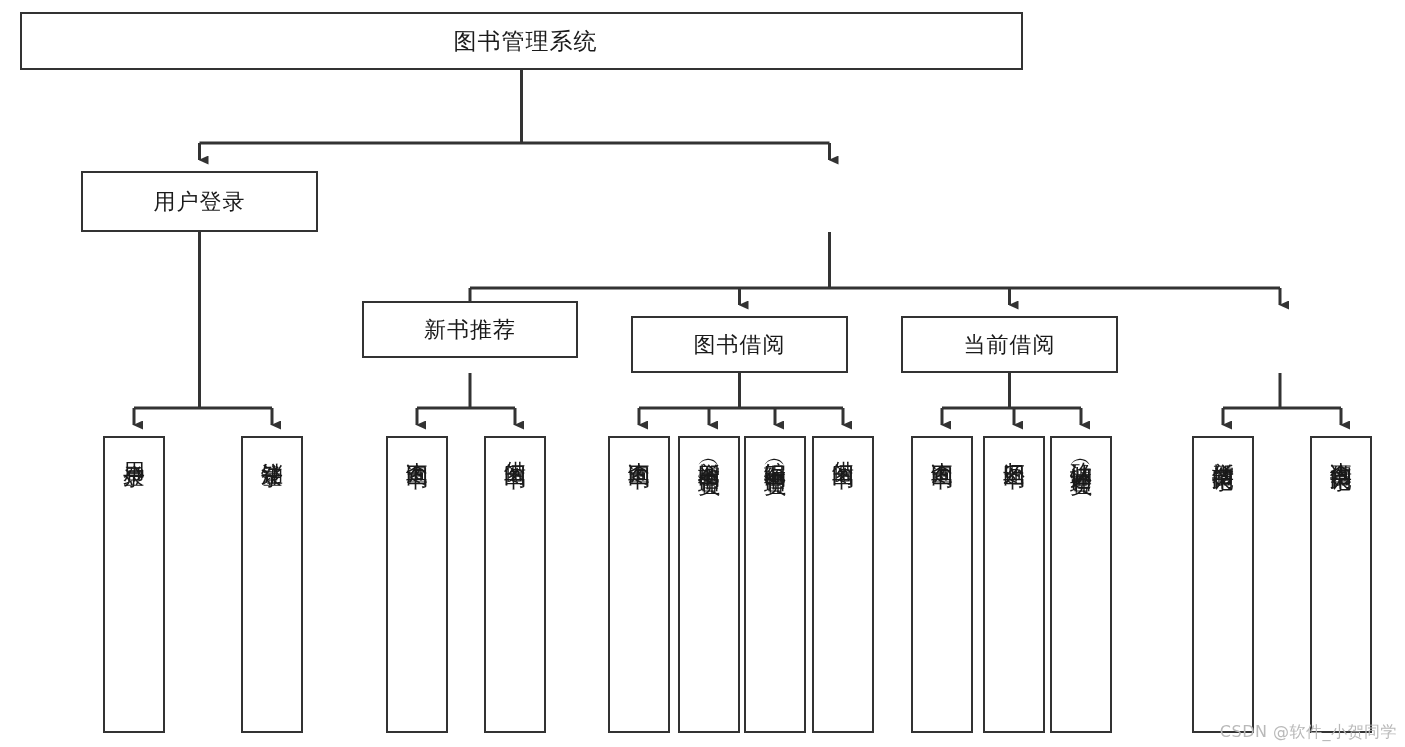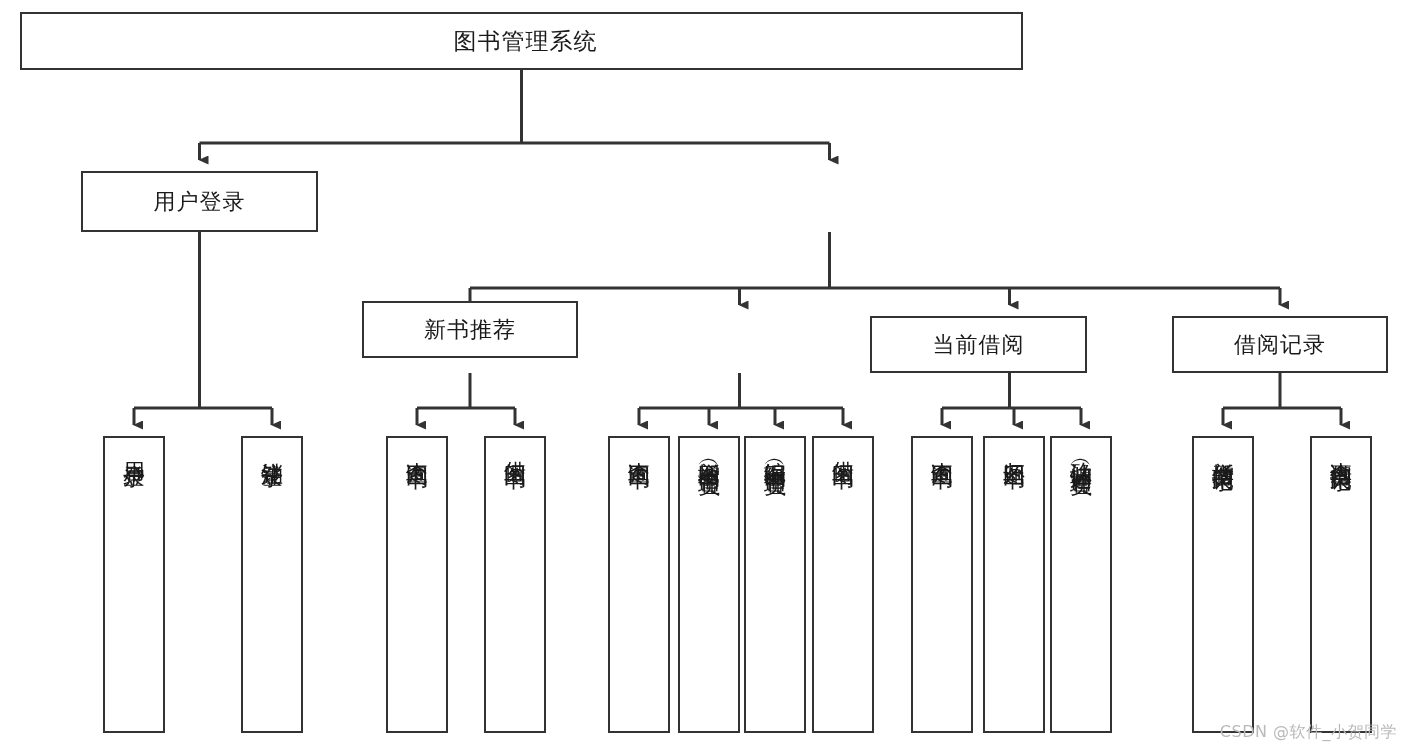--- a/index.html
+++ b/index.html
@@ -118,25 +118,25 @@
     <span class="label">图书管理系统</span>
   </div>
 
   <div class="node horiz" style="left: 81px; top: 171px; width: 237px; height: 61px;">
     <span class="label">用户登录</span>
   </div>
 
   <div class="node horiz" style="left: 362px; top: 301px; width: 216px; height: 57px;">
     <span class="label">新书推荐</span>
   </div>
-  <div class="node horiz" style="left: 870px; top: 316px; width: 217px; height: 57px;">
+  <div class="node horiz" style="left: 631px; top: 316px; width: 217px; height: 57px;">
+    <span class="label">图书借阅</span>
+  </div>
+  <div class="node horiz" style="left: 901px; top: 316px; width: 217px; height: 57px;">
     <span class="label">当前借阅</span>
-  </div>
-  <div class="node horiz" style="left: 1172px; top: 316px; width: 216px; height: 57px;">
-    <span class="label">借阅记录</span>
   </div>
 
   <div class="node vert" style="left: 103px; top: 436px; width: 62px; height: 297px;">
     <span class="label">用户登录</span>
   </div>
   <div class="node vert" style="left: 241px; top: 436px; width: 62px; height: 297px;">
     <span class="label">注销登录</span>
   </div>
 
   <div class="node vert" style="left: 386px; top: 436px; width: 62px; height: 297px;">

